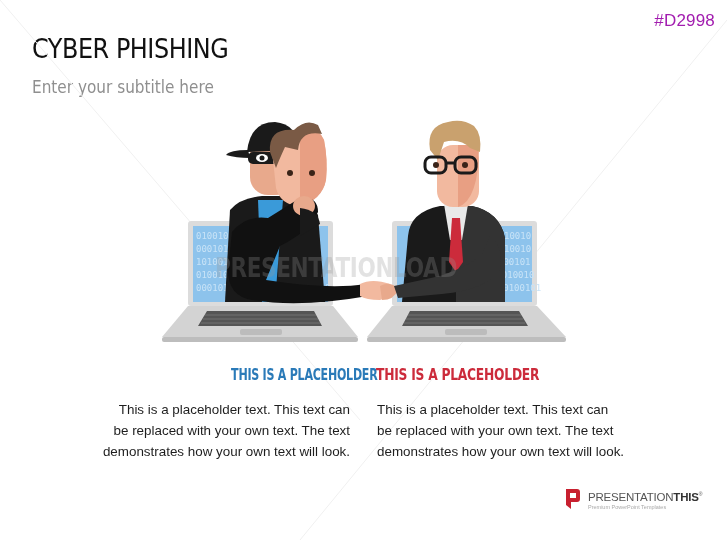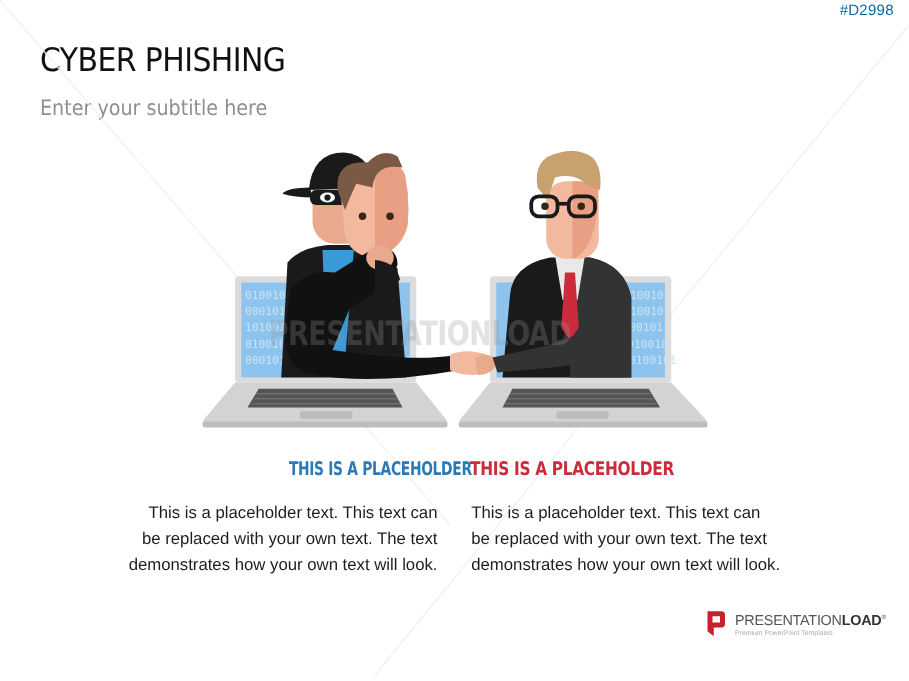--- a/index.html
+++ b/index.html
@@ -1,18 +1,18 @@
 <!DOCTYPE html>
 <html><head>
 <meta charset="utf-8">
 <style>
   * { box-sizing: border-box; margin: 0; padding: 0; }
   html, body { width: 727px; height: 545px; background: #ffffff; overflow: hidden; }
   body { position: relative; font-family: "Liberation Sans", sans-serif; }
-  .slide-id { position: absolute; right: 12px; top: 1px; font-size: 12px; color: #0369a1; letter-spacing: 0.2px; font-family: "Liberation Sans", sans-serif; }
+  .slide-id { position: absolute; right: 12px; top: 11px; font-size: 17px; color: #a21caf; letter-spacing: 0.2px; font-family: "Liberation Sans", sans-serif; }
   .title { position: absolute; left: 32px; top: 34px; font-size: 26px; color: #111; font-family: "DejaVu Sans", sans-serif; font-weight: normal; letter-spacing: -0.5px; transform: scaleX(0.92); transform-origin: left; }
   .subtitle { position: absolute; left: 32px; top: 77px; font-size: 17px; color: #8f8f8f; font-family: "DejaVu Sans", sans-serif; transform: scaleX(0.9); transform-origin: left; }
   .illustration { position: absolute; left: 0; top: 0; width: 727px; height: 545px; }
   .head-l { position: absolute; left: 205px; top: 366px; width: 145px; text-align: right; font-family: "DejaVu Sans Condensed", "DejaVu Sans", sans-serif; font-weight: bold; font-size: 15px; color: #2a7ab8; letter-spacing: -0.3px; transform: scaleX(0.82); transform-origin: right; white-space: nowrap; }
   .head-r { position: absolute; left: 376px; top: 366px; width: 160px; text-align: left; font-family: "DejaVu Sans", sans-serif; font-weight: bold; font-size: 15px; color: #cc2b3b; letter-spacing: -0.3px; transform: scaleX(0.82); transform-origin: left; white-space: nowrap; }
   .body-l { position: absolute; left: 60px; top: 399px; width: 290px; text-align: right; font-size: 13.4px; line-height: 21px; color: #1e1e1e; font-family: "Liberation Sans", sans-serif; }
   .body-r { position: absolute; left: 377px; top: 399px; width: 290px; text-align: left; font-size: 13.4px; line-height: 21px; color: #1e1e1e; font-family: "Liberation Sans", sans-serif; }
   .logo { position: absolute; left: 565px; top: 488px; display: flex; align-items: flex-start; }
   .logo-mark { width: 16px; height: 22px; }
   .logo-text { margin-left: 7px; }
@@ -140,16 +140,16 @@
   <div>be replaced with your own text. The text</div>
   <div>demonstrates how your own text will look.</div>
 </div>
 
 <div class="logo">
   <svg class="logo-mark" viewBox="0 0 16 22">
     <path d="M1,1 H12 Q15,1 15,4 V11 Q15,14 12,14 H6 V21 L1,17 Z" fill="#c8202f"></path>
     <rect x="5" y="5" width="6" height="5" fill="#fff"></rect>
   </svg>
   <div class="logo-text">
-    <div class="logo-name"><span>PRESENTATION</span><b>LOAD</b><sup style="font-size:5px">®</sup></div>
+    <div class="logo-name"><span>PRESENTATION</span><b>THIS</b><sup style="font-size:5px">®</sup></div>
     <div class="logo-tag">Premium PowerPoint Templates</div>
   </div>
 </div>
 
 </body></html>

